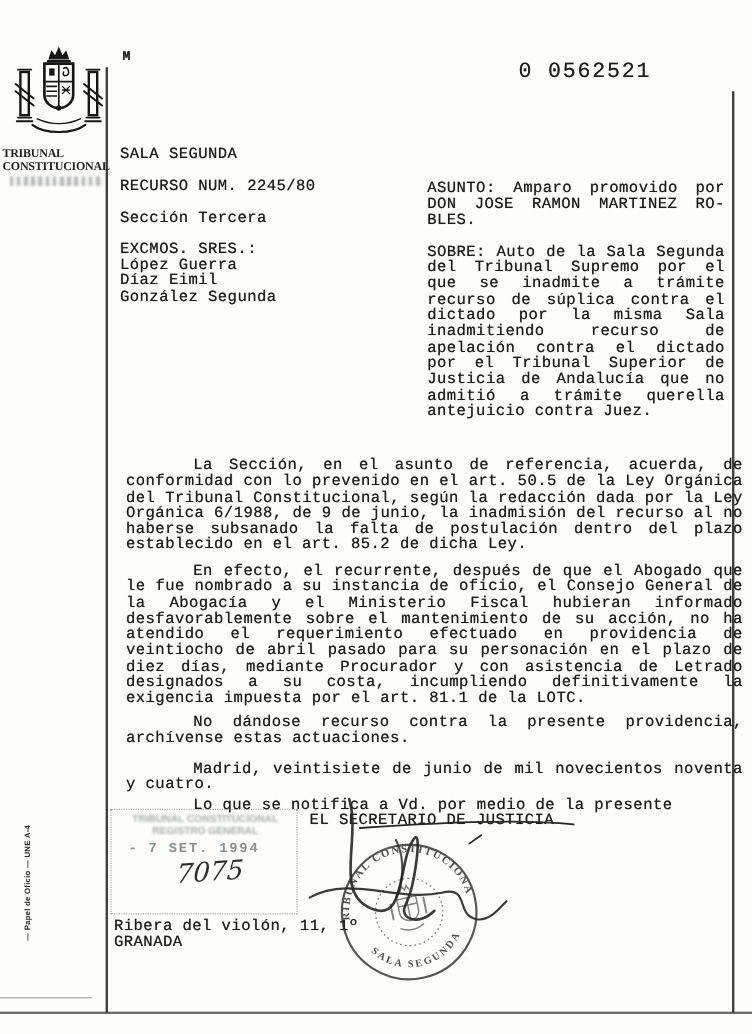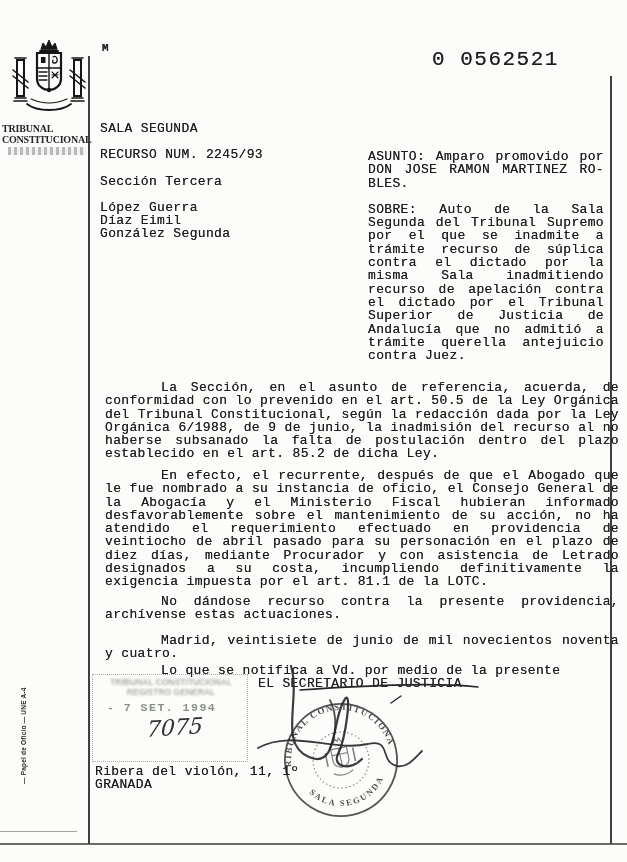--- a/index.html
+++ b/index.html
@@ -37,21 +37,21 @@
     font-weight:bold;font-size:6.5px;letter-spacing:.2px;color:#2a2a2a;
     white-space:nowrap;
   }
   .corner-m{position:absolute;left:102px;top:42px;font-size:11px;font-weight:bold;}
   .doc-num{position:absolute;left:432px;top:50px;font-size:19px;letter-spacing:1.5px;
     text-shadow:0 0 .5px rgba(0,0,0,.6);}
   
   .case-col{position:absolute;left:100px;top:122px;width:250px;}
   .case-col .gap{height:13px;}
   .asunto-col{position:absolute;left:356px;top:150px;width:248px;}
-  .asunto-col p{margin:0 0 13px 12px;}
+  .asunto-col p{margin:0 0 13px 0;}
   
   .body-p{position:absolute;left:95px;width:514px;margin:10px;}
   
   .reg-box{
     position:absolute;left:92px;top:674px;width:156px;height:88px;
     border:1.5px dotted rgba(95,95,95,.5);box-sizing:border-box;
   }
   .reg-faded{
     position:absolute;left:6px;width:144px;text-align:center;
     font-family:"Liberation Sans","DejaVu Sans",sans-serif;font-weight:bold;
@@ -108,29 +108,30 @@
   </svg>
 
   <div class="lh-org">
     <div>TRIBUNAL</div>
     <div>CONSTITUCIONAL</div>
   </div>
   <div class="lh-smudge"></div>
   <div class="side-note">— Papel de Oficio — UNE A-4</div>
 
   <div class="corner-m tw">M</div>
-  <div class="doc-num tw" style="font-size:21px;line-height:20px;">0 0562521</div>
+  <div class="doc-num tw" style="font-size:18px;line-height:20px;">0 0562521</div>
 
   <div class="case-col tw">
     <div>SALA SEGUNDA</div>
     <div class="gap"></div>
-    <div>RECURSO NUM. 2245/93</div>
+    <div>RECURSO NUM. 2245/80</div>
     <div class="gap"></div>
     <div>Sección Tercera</div>
     <div class="gap"></div>
+    <div>EXCMOS. SRES.:</div>
     <div>López Guerra</div>
     <div>Díaz Eimil</div>
     <div>González Segunda</div>
   </div>
 
   <div class="asunto-col tw just">
     <p>ASUNTO: Amparo promovido por DON JOSE RAMON MARTINEZ RO-BLES.</p>
     <p>SOBRE: Auto de la Sala Segunda del Tribunal Supremo por el que se inadmite a trámite recurso de súplica contra el dictado por la misma Sala inadmitiendo recurso de apelación contra el dictado por el Tribunal Superior de Justicia de Andalucía que no admitió a trámite querella antejuicio contra Juez.</p>
   </div>
 

